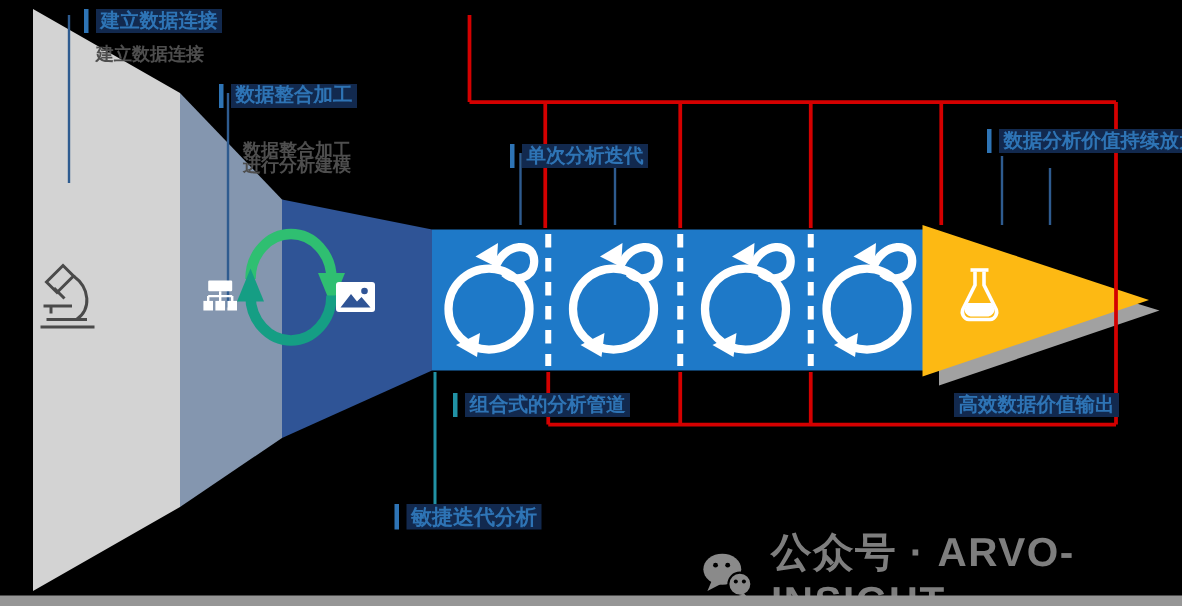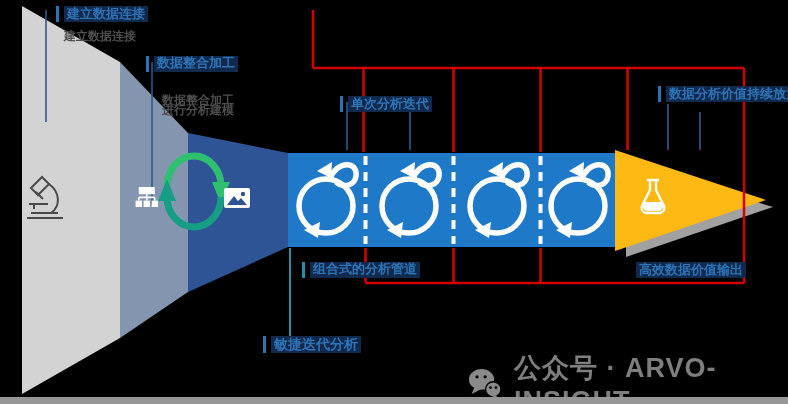--- a/index.html
+++ b/index.html
@@ -136,21 +136,21 @@
   <div class="lbl" style="left:658px;top:86px;">
     <span class="tick"></span>
     <span class="hl">数据分析价值持续放大</span>
   </div>
 
   <div class="lbl" style="left:231px;top:336px;font-size:14px;padding-left:32px;">
     <span class="tick"></span>
     <span class="hl">敏捷迭代分析</span>
   </div>
 
-  <div class="lbl" style="left:302px;top:262px;font-family:Liberation Mono, monospace;">
+  <div class="lbl" style="left:302px;top:262px;">
     <span class="tick" style="background:#2192a5;"></span>
     <span class="hl">组合式的分析管道</span>
   </div>
 
   <div class="lbl" style="left:636px;top:262px;">
     <span class="hl">高效数据价值输出</span>
   </div>
 
   <div class="watermark">
     <svg width="42" height="38" viewBox="0 0 40 36">

